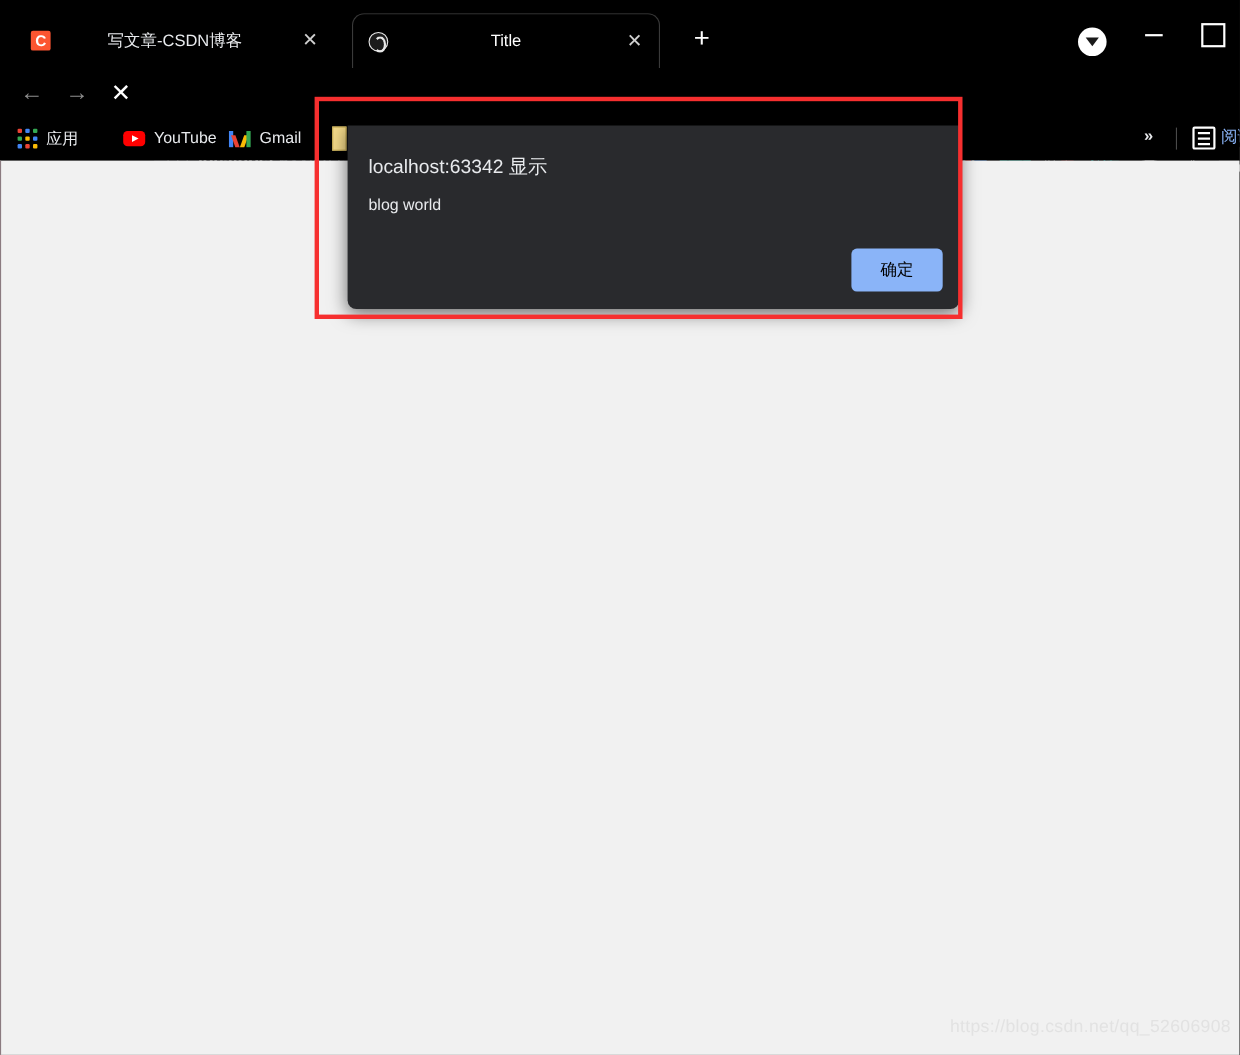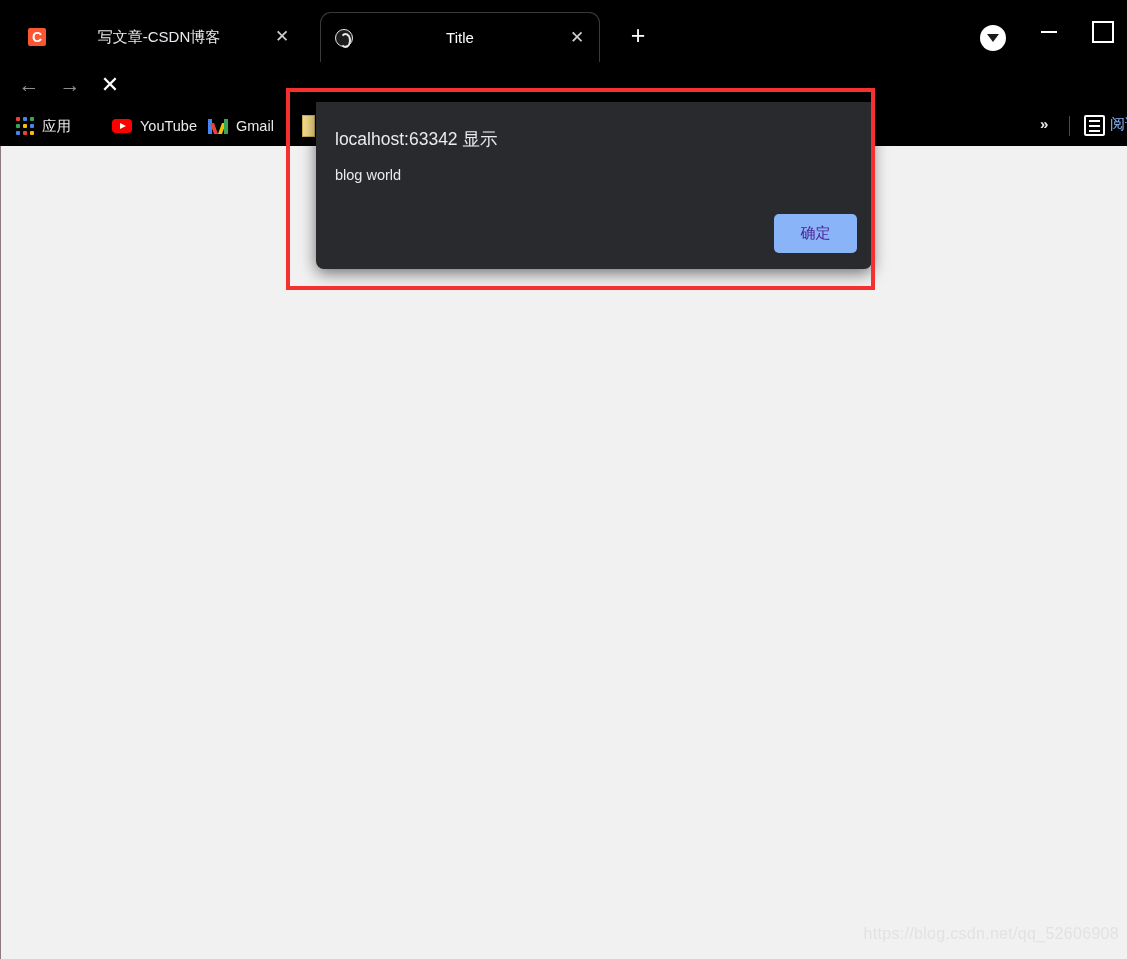--- a/index.html
+++ b/index.html
@@ -235,35 +235,35 @@
     position: absolute; left: 0; top: 146px; width: 1127px; height: 813px;
     background: #f1f1f1; border-left: 1px solid #8b7b80;
   }
   .watermark {
     position: absolute; right: 8px; bottom: 16px;
     color: #e2e2e2; font-size: 16px; letter-spacing: 0.3px; user-select: none;
   }
 
   
   .dialog {
-    position: absolute; left: 316px; top: 102px; width: 556px; height: 167px;
+    position: absolute; left: 316px; top: 114px; width: 556px; height: 167px;
     background: #292a2d; border-radius: 0 0 8px 8px;
     box-shadow: 0 4px 16px rgba(0,0,0,0.55);
   }
   .dlg-title {
     position: absolute; left: 19px; top: 25px;
     color: #e8eaed; font-size: 17.5px;
   }
   .dlg-msg {
     position: absolute; left: 19px; top: 65px;
     color: #e8eaed; font-size: 14.5px;
   }
   .dlg-ok {
     position: absolute; right: 15px; bottom: 16px;
-    width: 83px; height: 39px; background: #8ab4f8; color: #4c1d95;
+    width: 83px; height: 39px; background: #8ab4f8; color: #000000;
     border: none; border-radius: 5px; font-size: 15px; cursor: pointer;
     font-family: "Liberation Sans", sans-serif;
   }
 
   
   .annot {
     position: absolute; left: 286px; top: 88px; width: 589px; height: 202px;
     border: 4px solid #f62f2f; pointer-events: none;
   }
 </style>

